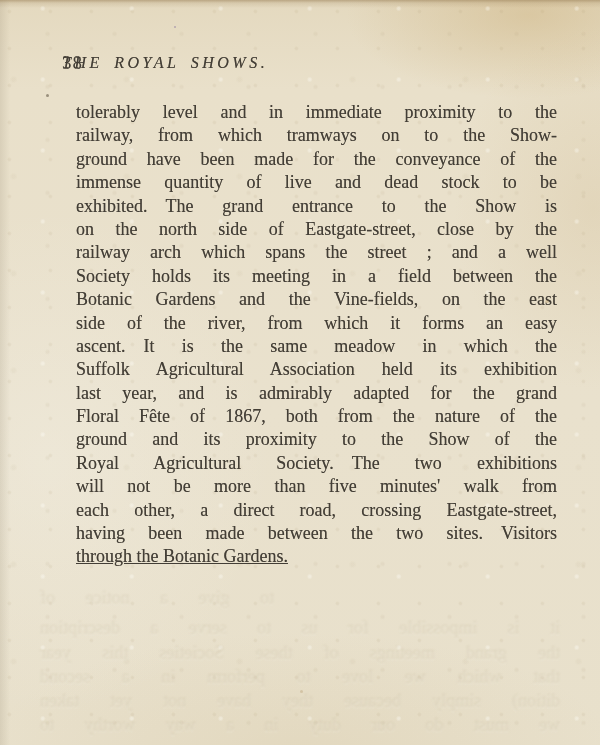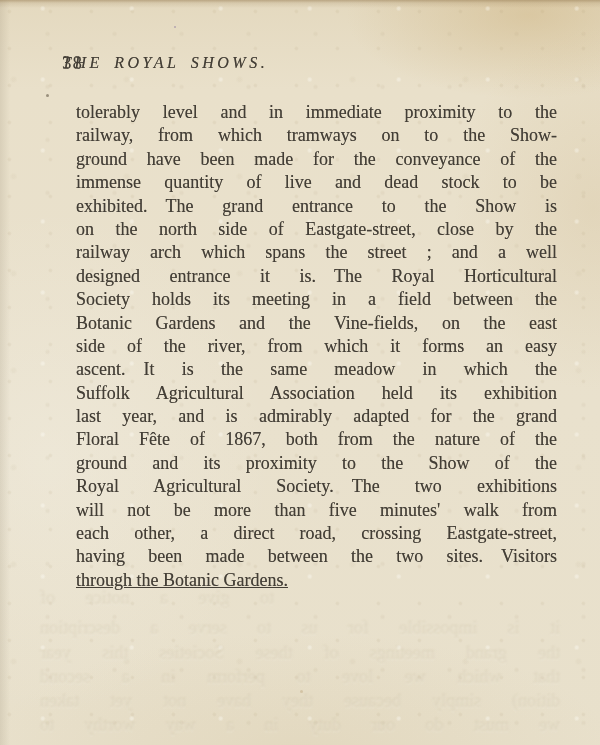--- a/index.html
+++ b/index.html
@@ -122,21 +122,20 @@
   </div>
 
   <div class="body-text">
     <div class="line">tolerably level and in immediate proximity to the</div>
     <div class="line">railway, from which tramways on to the Show-</div>
     <div class="line">ground have been made for the conveyance of the</div>
     <div class="line">immense quantity of live and dead stock to be</div>
     <div class="line">exhibited. The grand entrance to the Show is</div>
     <div class="line">on the north side of Eastgate-street, close by the</div>
     <div class="line">railway arch which spans the street ; and a well</div>
-    <div class="line">designed entrance it is. The Royal Horticultural</div>
     <div class="line">Society holds its meeting in a field between the</div>
     <div class="line">Botanic Gardens and the Vine-fields, on the east</div>
     <div class="line">side of the river, from which it forms an easy</div>
     <div class="line">ascent. It is the same meadow in which the</div>
     <div class="line">Suffolk Agricultural Association held its exhibition</div>
     <div class="line">last year, and is admirably adapted for the grand</div>
     <div class="line">Floral Fête of 1867, both from the nature of the</div>
     <div class="line">ground and its proximity to the Show of the</div>
     <div class="line">Royal Agricultural Society. The two exhibitions</div>
     <div class="line">will not be more than five minutes' walk from</div>

